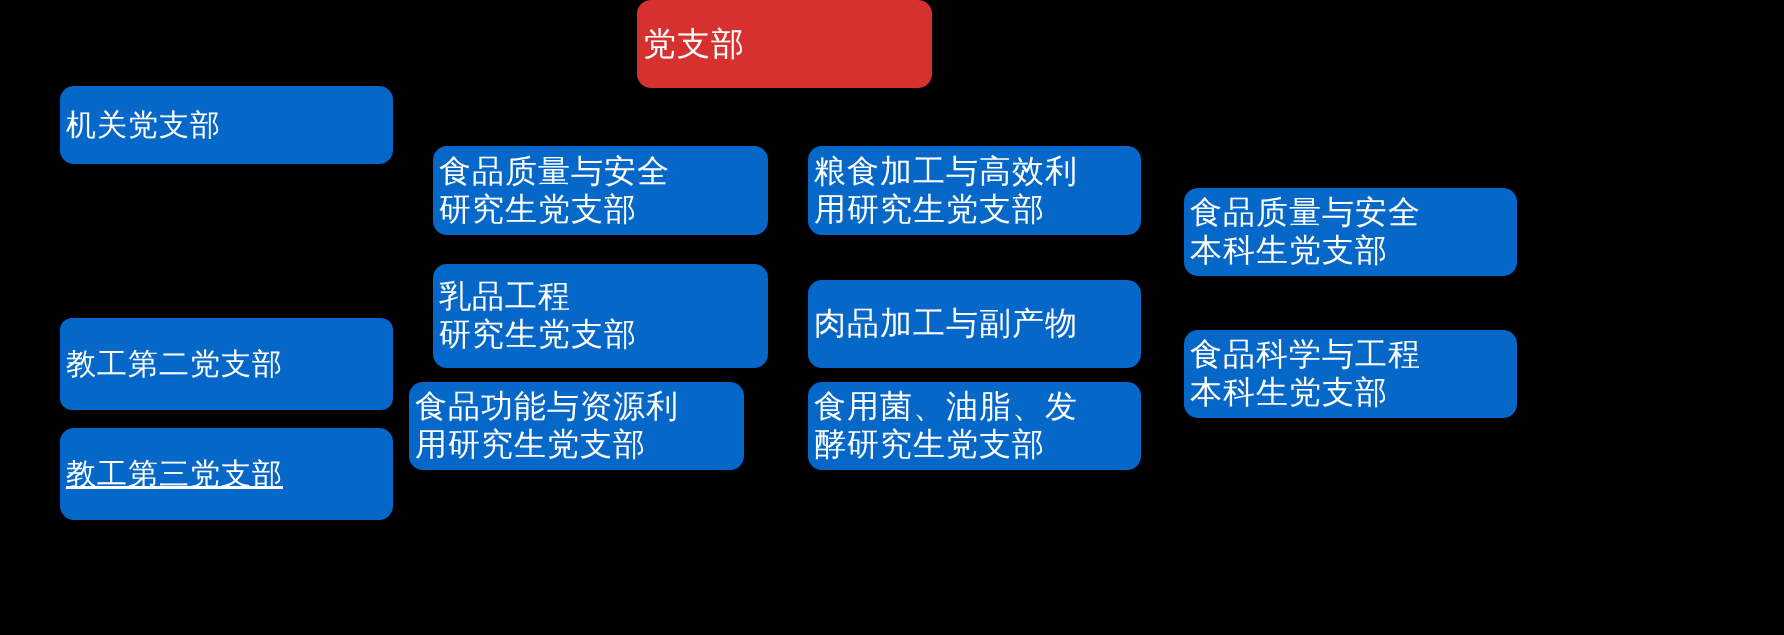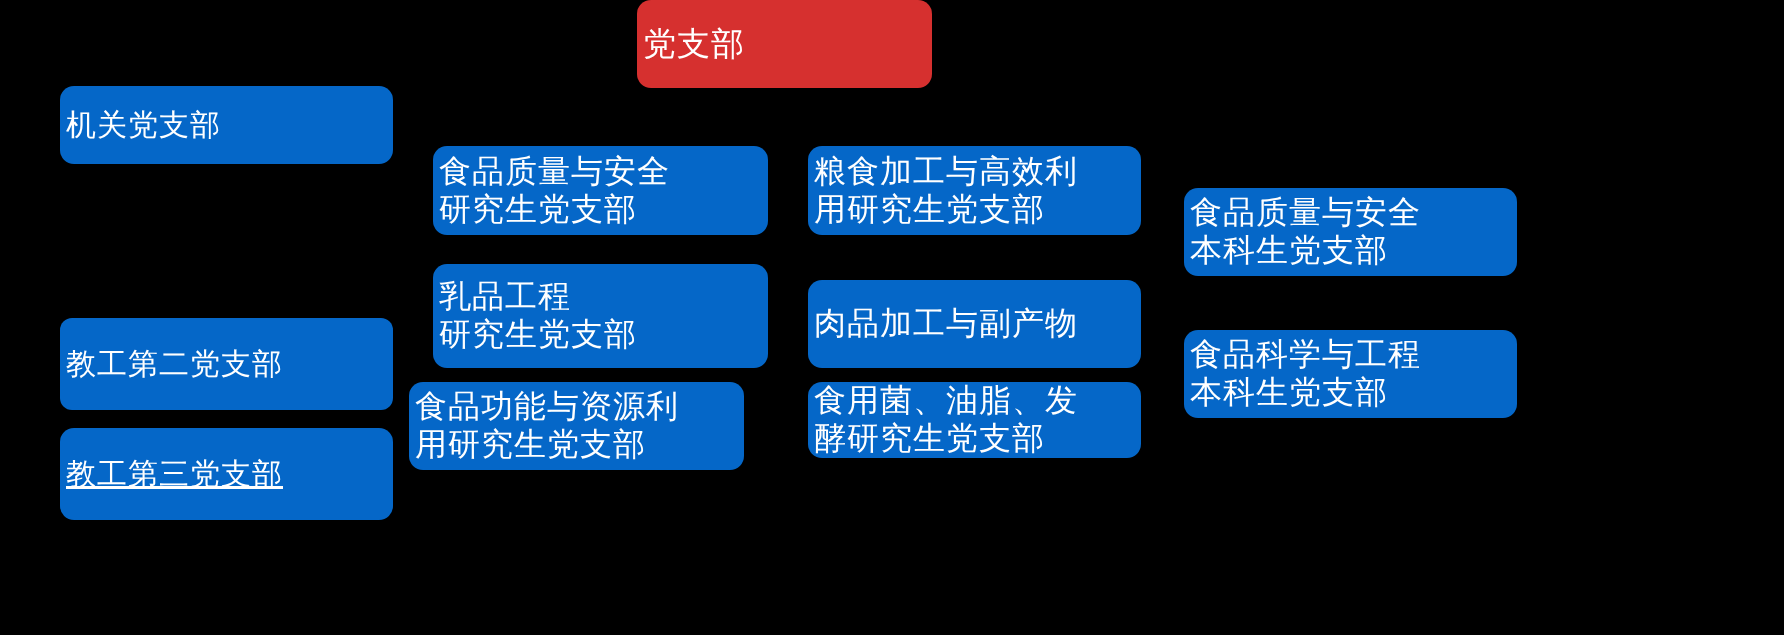--- a/index.html
+++ b/index.html
@@ -109,21 +109,21 @@
       <span class="ln">用研究生党支部</span>
     </span>
   </div>
 
   <div class="node branch-node two-line" style="left:808px; top:264px; width:333px; height:88px;margin-top:16px;">
     <span class="lines">
       <span class="ln">肉品加工与副产物</span>
     </span>
   </div>
 
-  <div class="node branch-node two-line" style="left:808px; top:382px; width:333px; height:76px;">
+  <div class="node branch-node two-line" style="left:808px; top:382px; width:333px; height:88px;">
     <span class="lines">
       <span class="ln">食用菌、油脂、发</span>
       <span class="ln">酵研究生党支部</span>
     </span>
   </div>
 
   <div class="node branch-node two-line" style="left:1184px; top:188px; width:333px; height:88px;">
     <span class="lines">
       <span class="ln">食品质量与安全</span>
       <span class="ln">本科生党支部</span>

